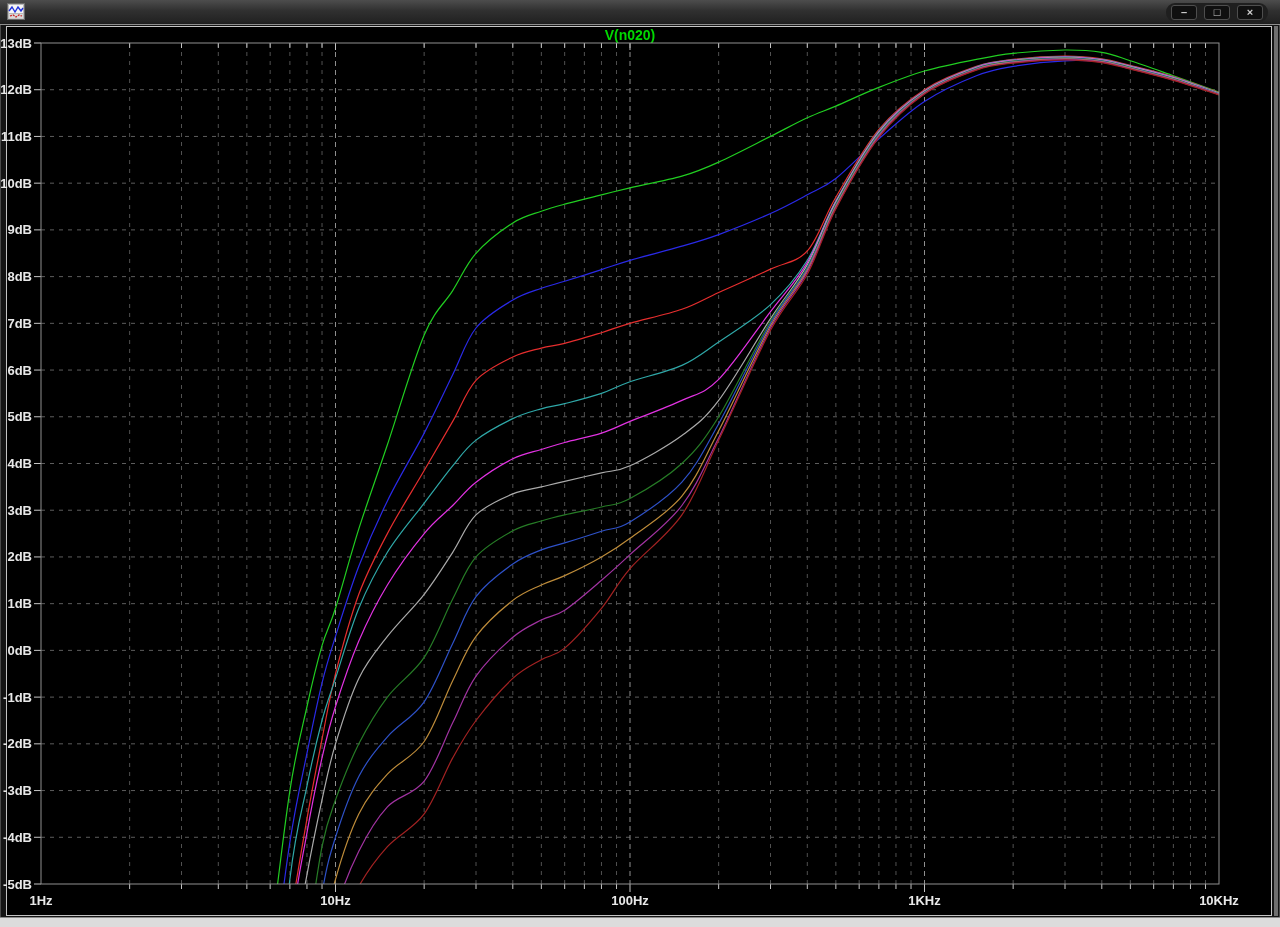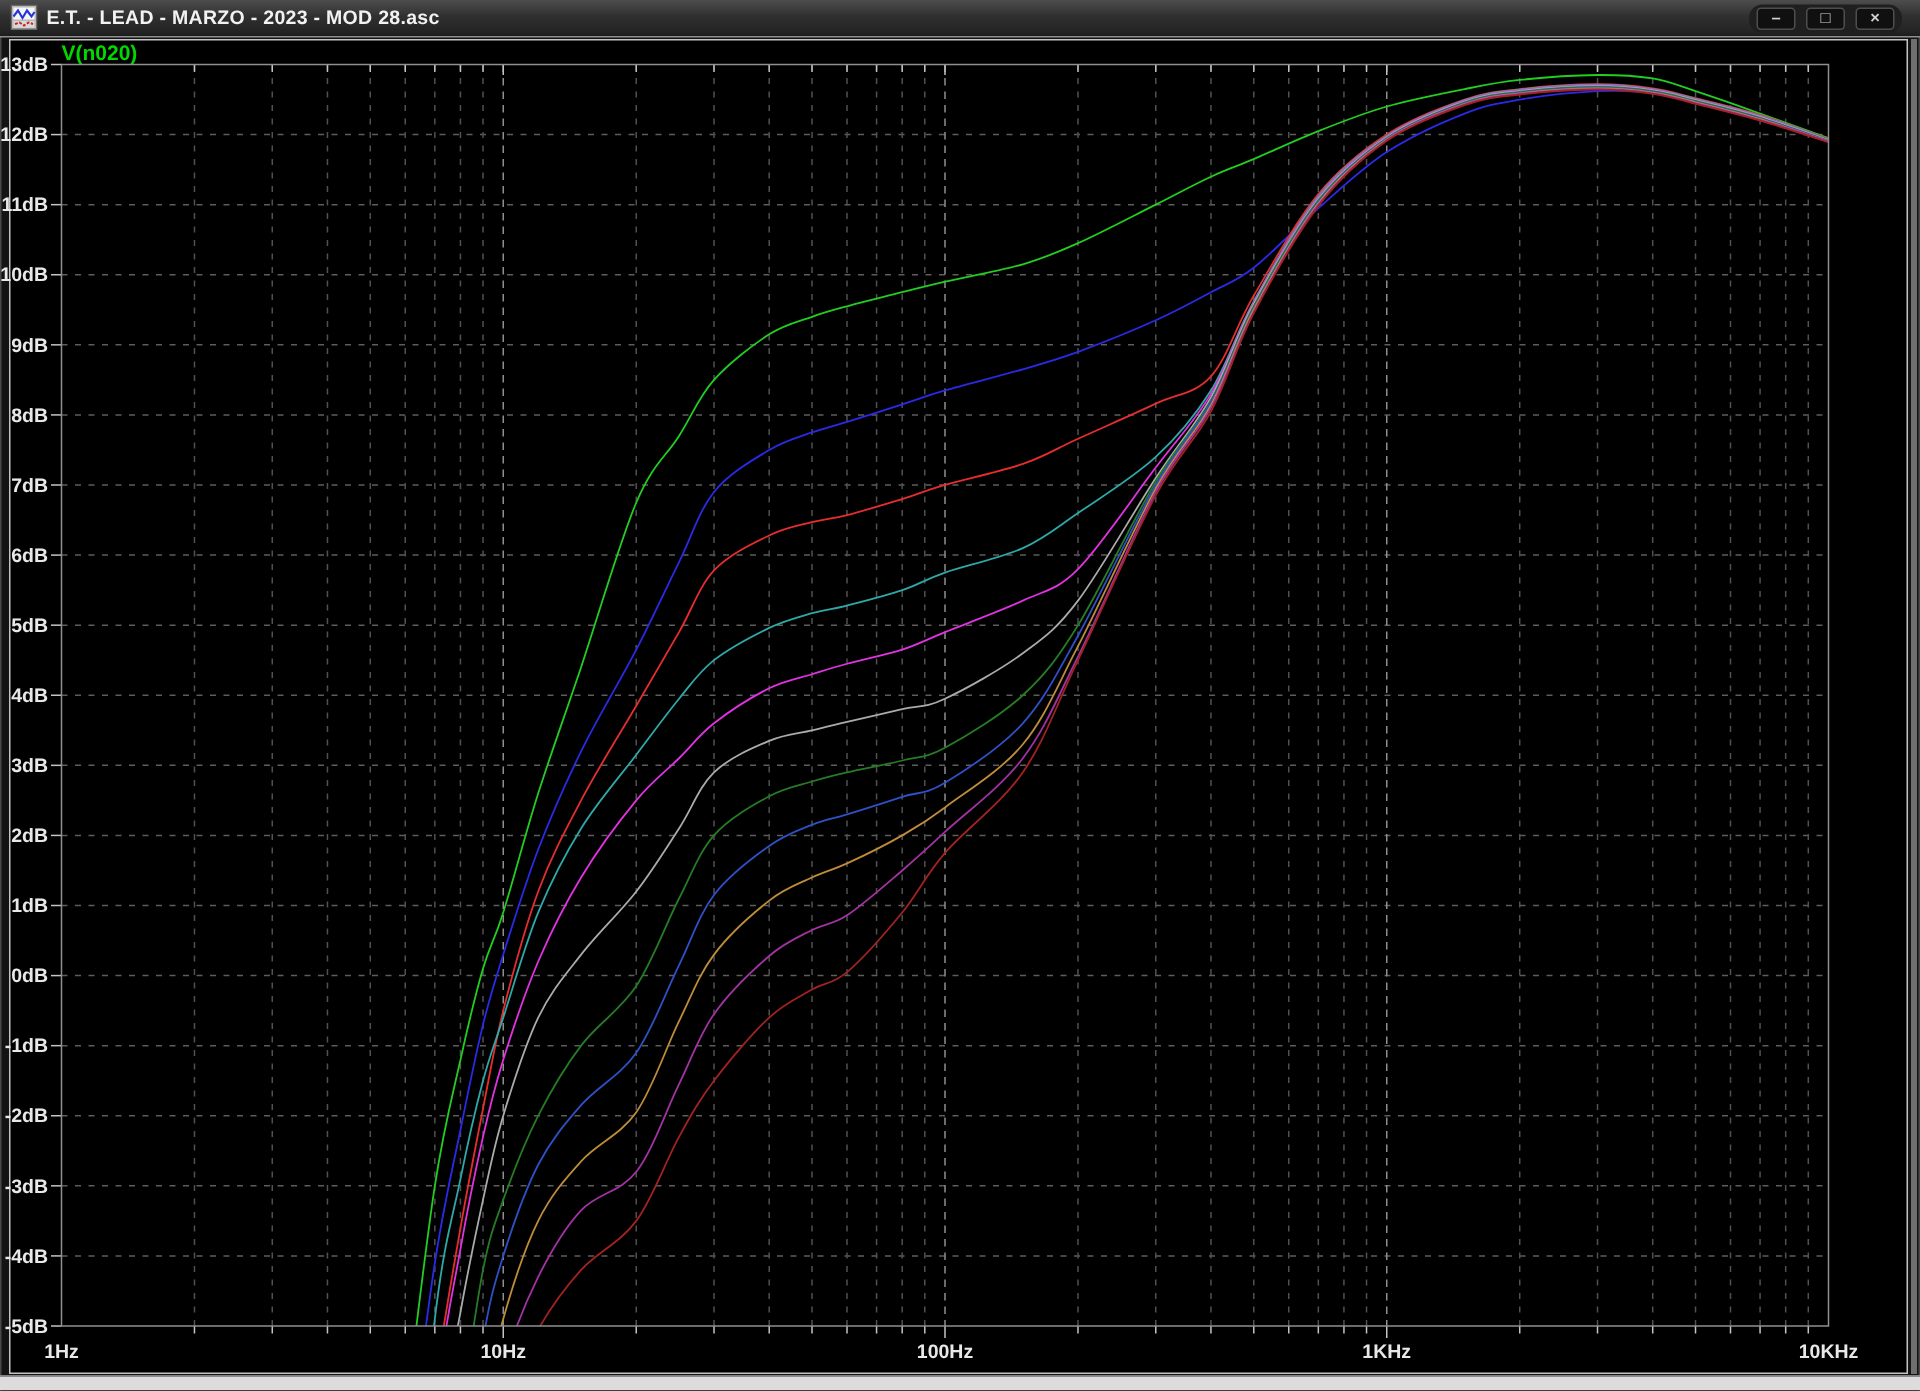--- a/index.html
+++ b/index.html
@@ -17,41 +17,40 @@
     background:#1f1f1f;border-radius:9px;padding:2px 5px;}
   .win-btn{width:26px;height:15px;background:#101010;border:1px solid #4e4e4e;
     border-radius:3px;color:#cfcfcf;font-size:11px;line-height:13px;text-align:center;
     padding:0;cursor:default;font-family:"Liberation Sans",sans-serif;font-weight:bold;}
   
   .plot-panel{position:absolute;left:6px;top:26px;right:8px;bottom:11px;
     background:#000;border:1px solid #c4c4c4;box-sizing:border-box;}
   .frame-right{position:absolute;top:26px;bottom:11px;right:2px;width:4px;background:#6f6f6f;}
   .bottom-strip{position:absolute;left:0;right:0;bottom:0;height:9px;
     background:#dcdcdc;border-top:1px solid #8a8a8a;}
-  .legend{position:absolute;left:41px;top:27px;width:1178px;
+  .legend{position:absolute;left:41px;top:27px;width:1178px;text-align:center;
     font-size:14px;font-weight:bold;}
   #chart{position:absolute;left:0;top:0;width:1280px;height:927px;pointer-events:none;}
   #chart text{font-family:"Liberation Sans",sans-serif;font-size:13px;font-weight:bold;fill:#e8e8e8;}
 </style>
 </head>
 <body>
 
 <div class="window">
 
   <div class="titlebar">
     <span class="app-icon">
       <svg width="18" height="18" viewBox="0 0 18 18">
         <rect x="0.5" y="0.5" width="17" height="16" fill="#b9b9b9" stroke="#6a6a6a"></rect>
         <rect x="2" y="2" width="14" height="8" fill="#f5f5f5"></rect>
         <polyline points="2,8 5,4 8,9 11,4 14,8 16,5" fill="none" stroke="#2233dd" stroke-width="1.4"></polyline>
         <rect x="2" y="11" width="14" height="4.5" fill="#d9d9d9"></rect>
         <polyline points="3,13 6,12 9,14 12,12 15,13" fill="none" stroke="#cc2222" stroke-width="1.3" stroke-dasharray="2 1"></polyline>
       </svg>
     </span>
-    <span class="title-text">E.T. - LEAD - MARZO - 2023 - MOD 28.asc</span>
     <div class="win-controls">
       <button class="win-btn">–</button>
       <button class="win-btn">□</button>
       <button class="win-btn">×</button>
     </div>
   </div>
 
   <div class="plot-panel"></div>
   <div class="frame-right"></div>
   <div class="legend" style="color: rgb(0, 216, 0);">V(n020)</div>

